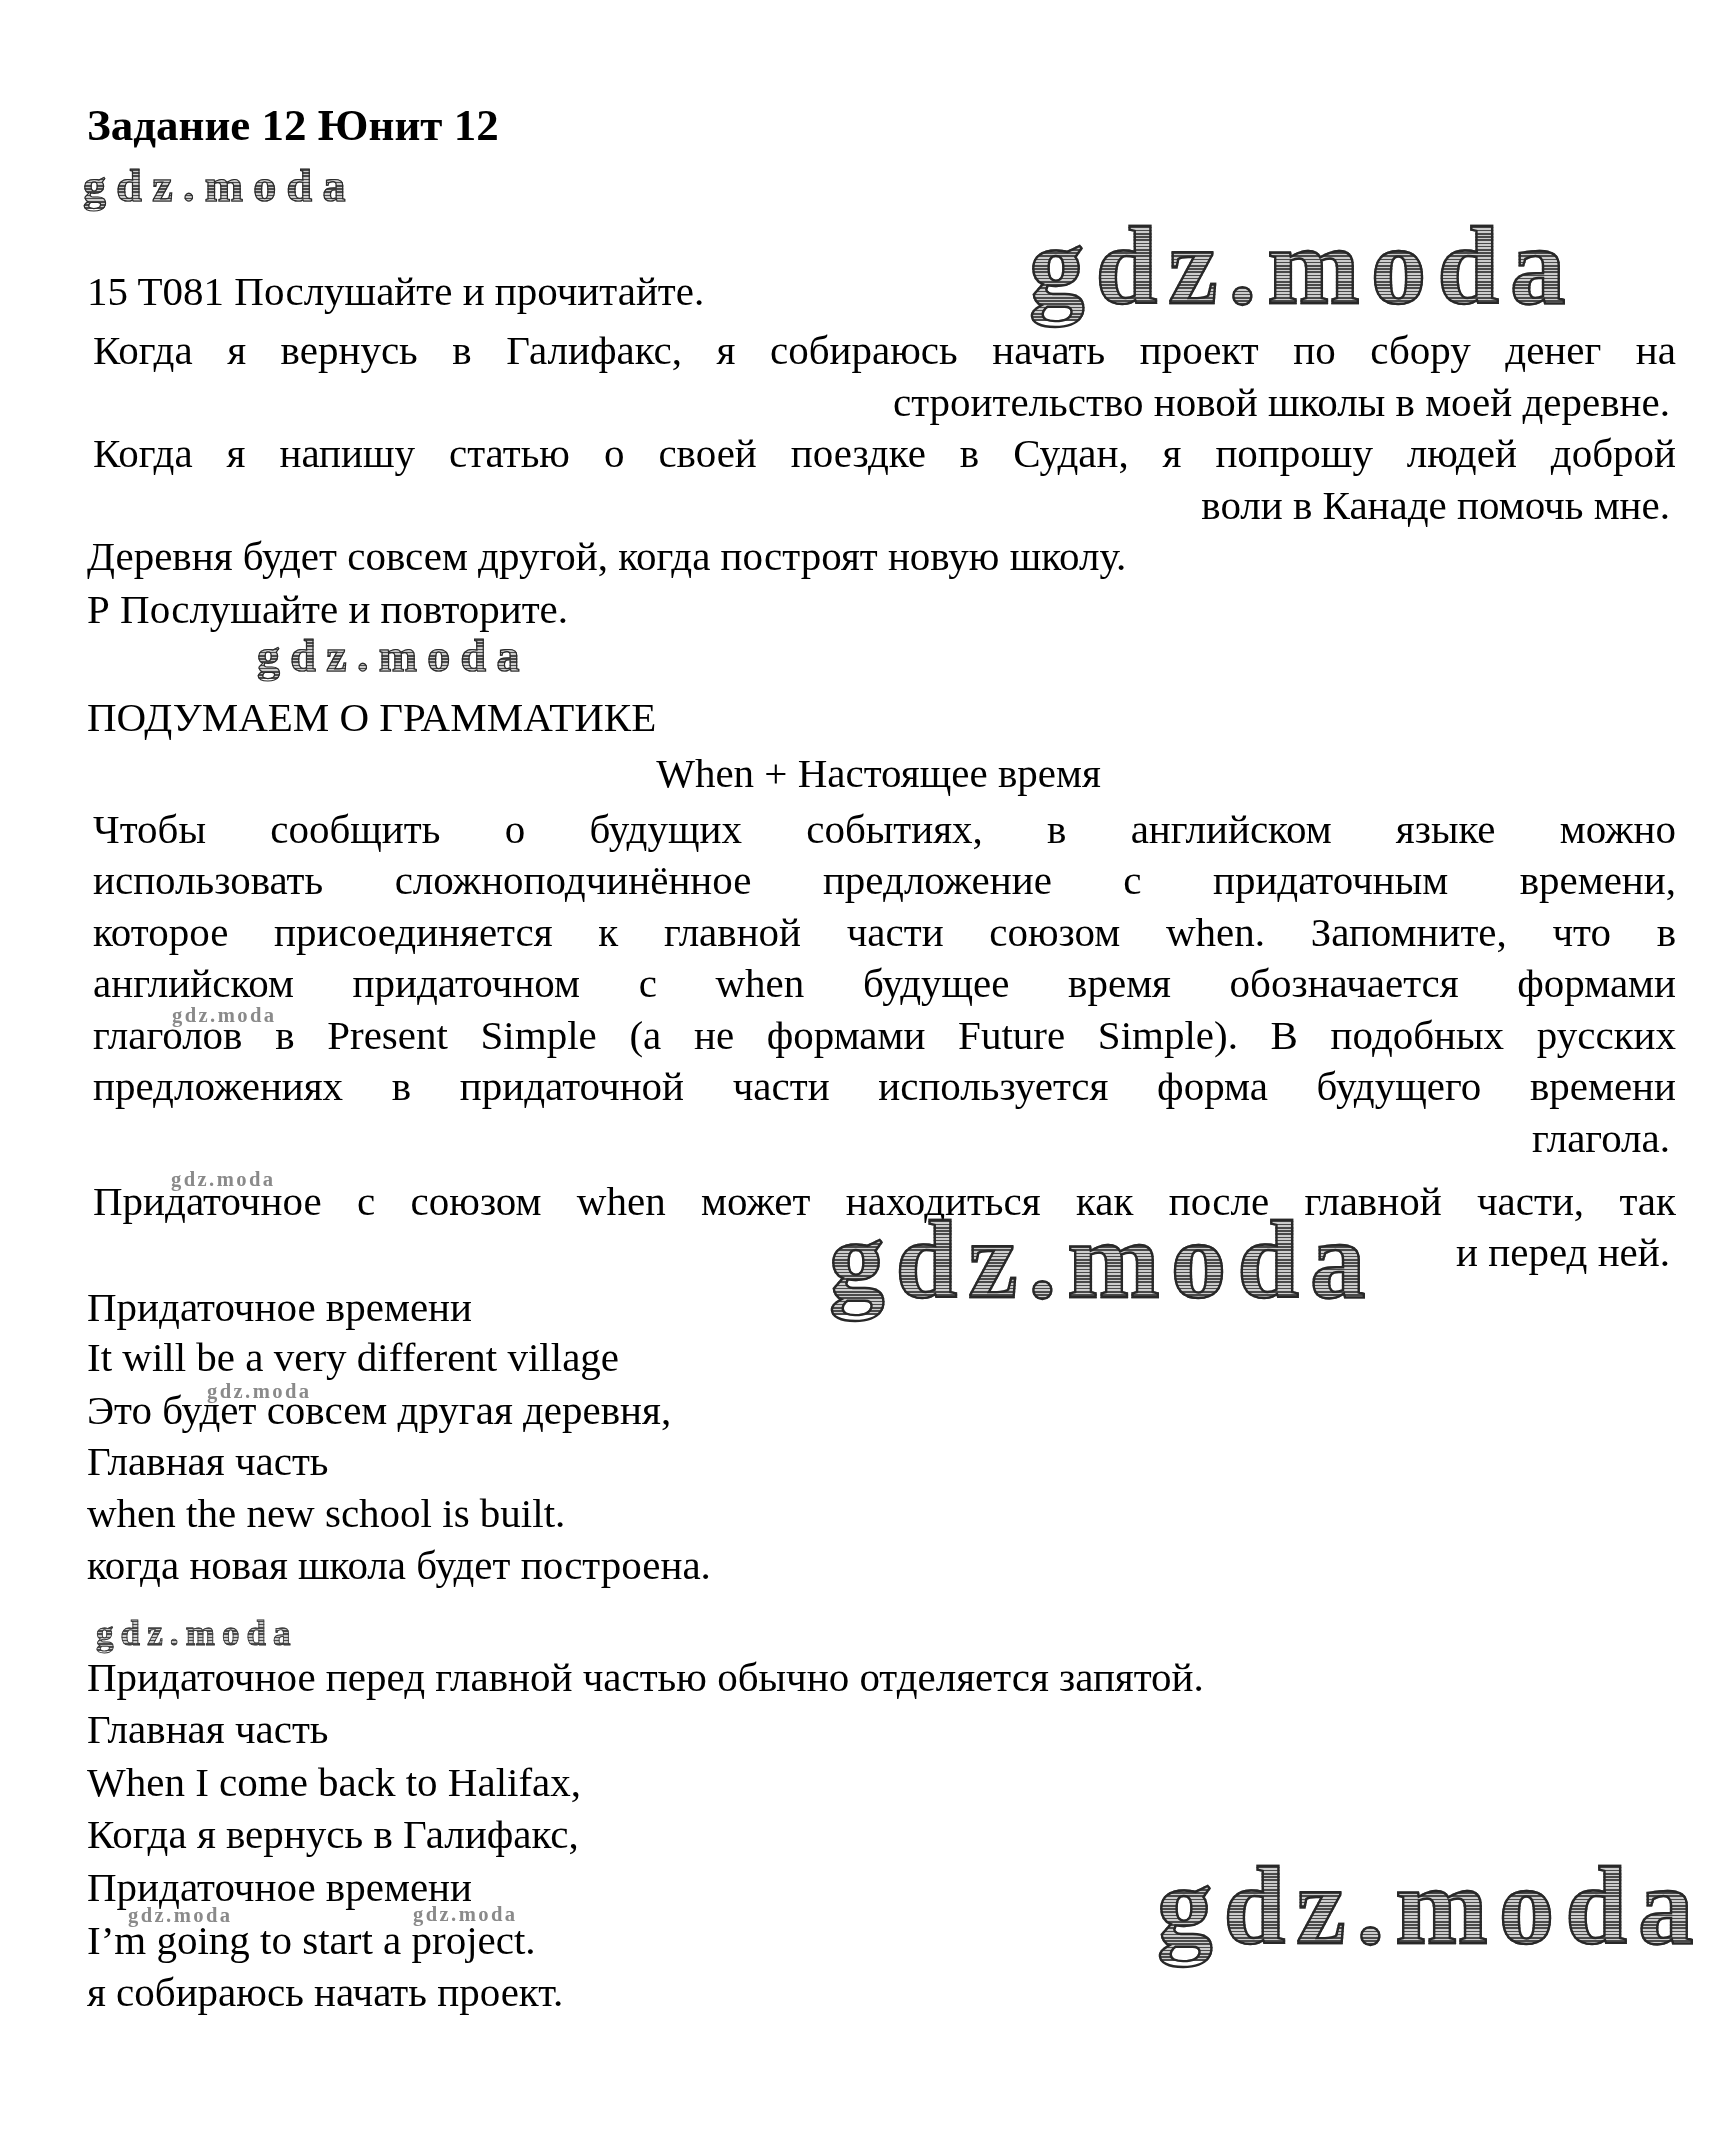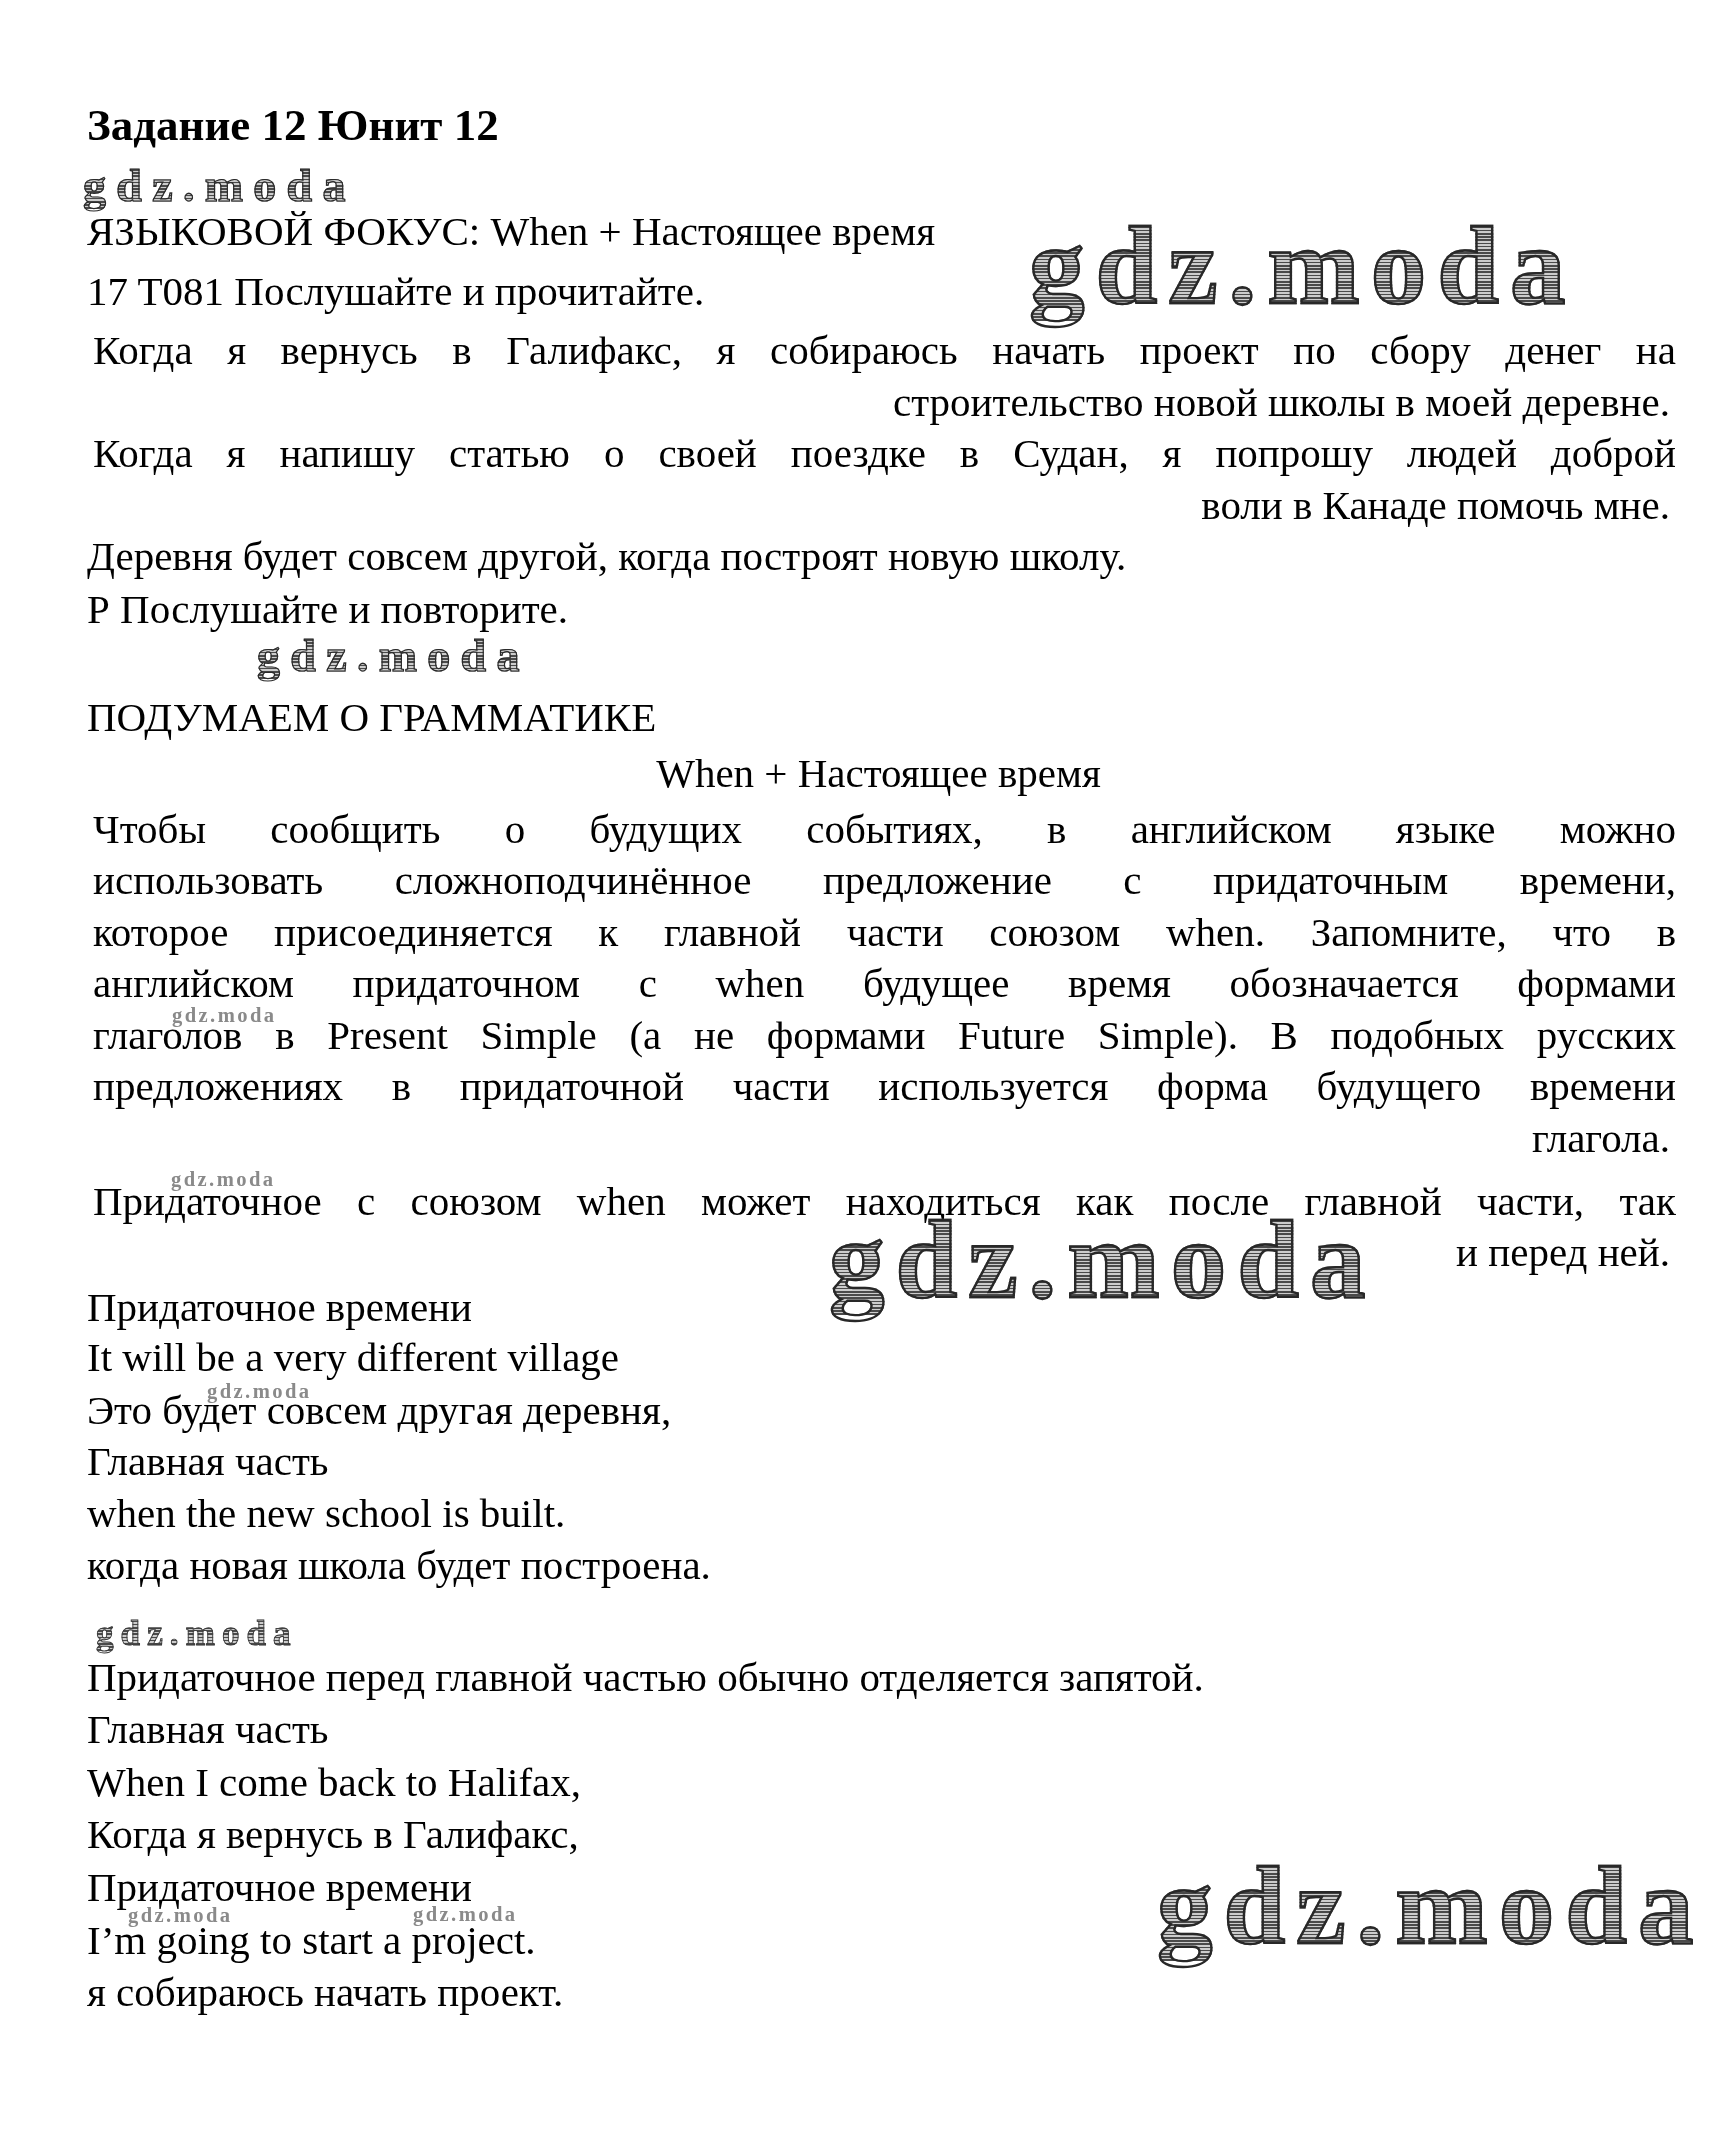--- a/index.html
+++ b/index.html
@@ -88,22 +88,21 @@
 <body>
 
 <div class="page">
 
   <div class="title" style="top:100px">Задание 12 Юнит 12</div>
 
   <div class="wm wm-med" style="left:83px; top:163px">gdz.moda</div>
 
   <div class="wm wm-big" style="left:1029px; top:210px">gdz.moda</div>
 
-  <div class="line" style="top:206px">ЯЗЫКОВОЙ ФОКУС: When + Настоящее время</div>
-  <div class="line" style="top:266px">17 T081 Послушайте и прочитайте.</div>
+  <div class="line" style="top:266px">15 T081 Послушайте и прочитайте.</div>
 
   <div class="jline" style="top:325px">Когда я вернусь в Галифакс, я собираюсь начать проект по сбору денег на</div>
   <div class="jlast" style="top:377px">строительство новой школы в моей деревне.</div>
 
   <div class="jline" style="top:428px">Когда я напишу статью о своей поездке в Судан, я попрошу людей доброй</div>
   <div class="jlast" style="top:480px">воли в Канаде помочь мне.</div>
 
   <div class="line" style="top:531px">Деревня будет совсем другой, когда построят новую школу.</div>
   <div class="line" style="top:584px">Р Послушайте и повторите.</div>
 

